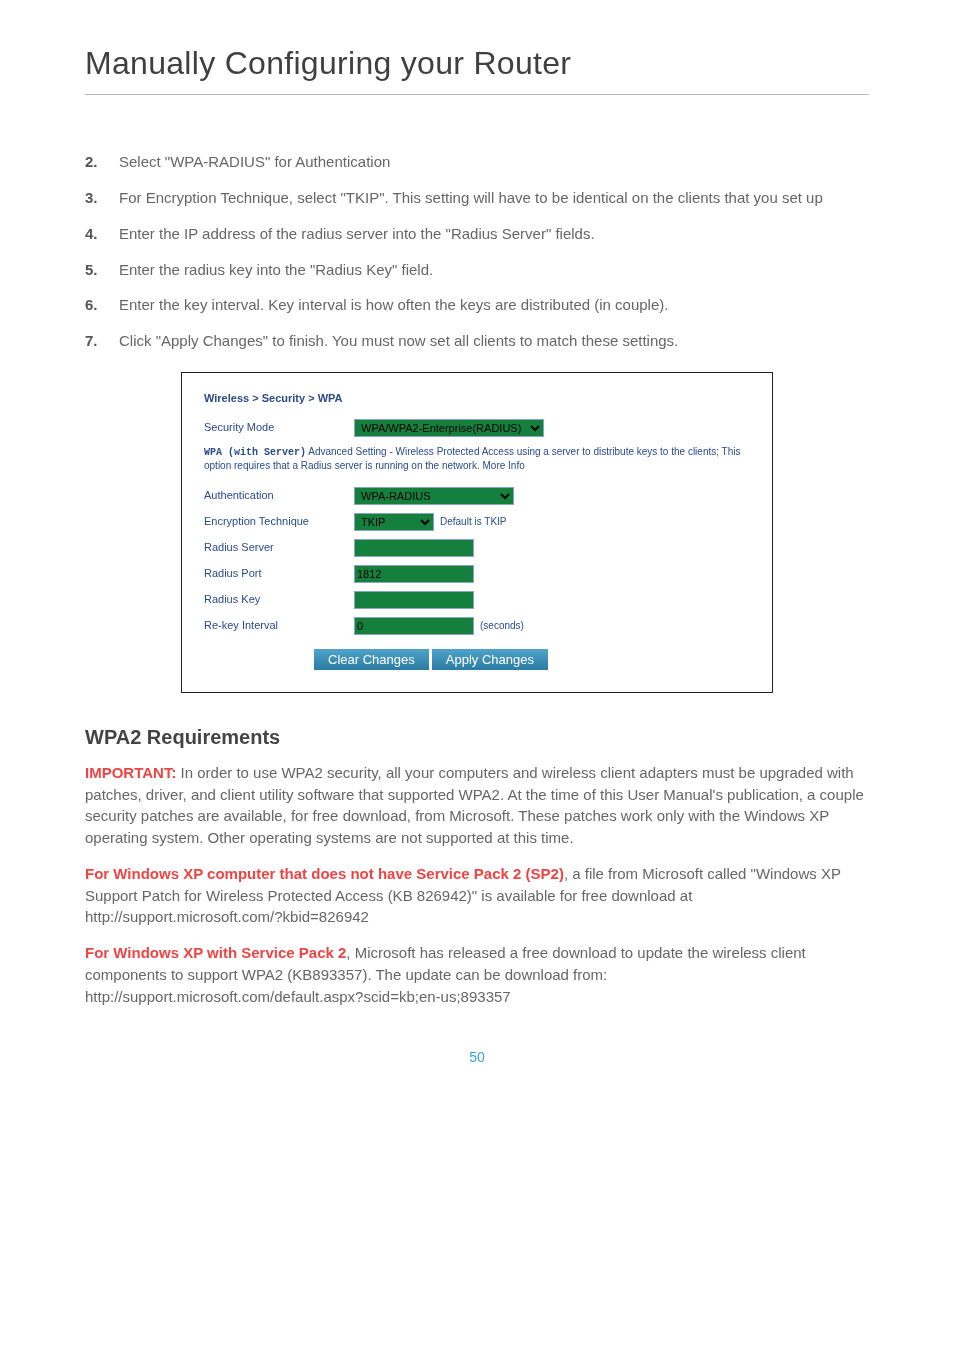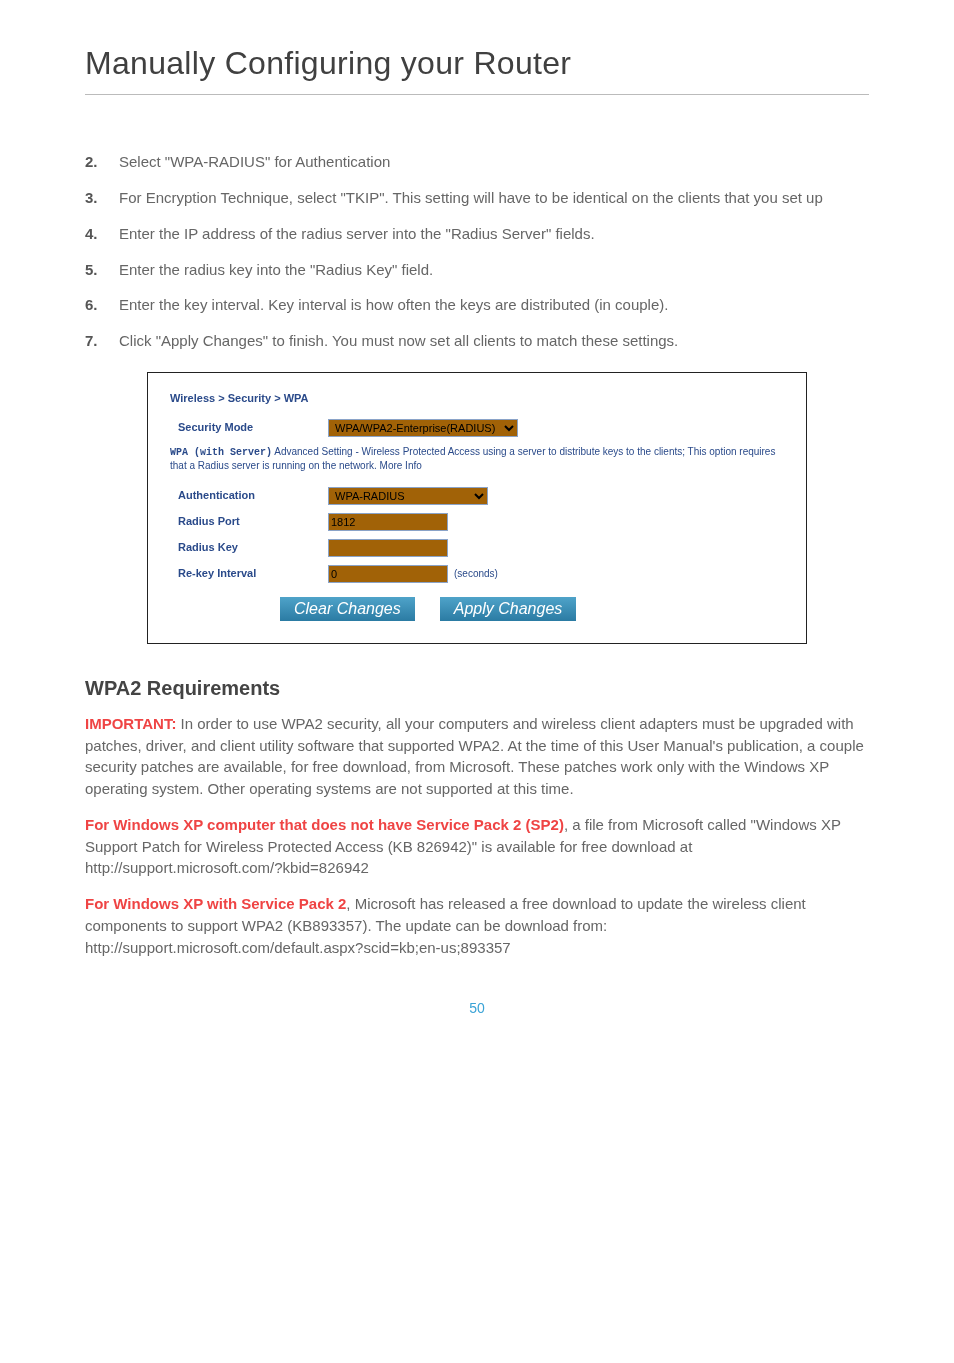--- a/index.html
+++ b/index.html
@@ -39,47 +39,46 @@
   }
   ol.steps li .txt {
     flex: 1;
     color: #666;
   }
 
   
   .panel {
     border: 1px solid #222;
     margin: 18px auto 30px auto;
-    width: 660px;
+    width: 592px;
     padding: 18px 24px 22px 22px;
     font-size: 11px;
     color: #2a4a8a;
   }
   .panel .crumb {
     font-weight: 700;
     margin-bottom: 12px;
   }
   .panel .row {
     display: flex;
     align-items: center;
     margin-bottom: 8px;
   }
   .panel .row .lab {
     flex: 0 0 150px;
     color: #2a4a8a;
-    font-weight: 700;
-    margin-left: 8px;
+    font-weight: 400;
   }
   .panel .row select,
   .panel .row input[type=text] {
     border: 1px solid #8aa3c8;
     font-size: 11px;
     height: 18px;
     padding: 0 2px;
-    background: #a16207;
+    background: #15803d;
   }
   .panel .row .hint {
     color: #2a4a8a;
     margin-left: 6px;
     font-size: 10px;
   }
   .panel .desc {
     color: #2a4a8a;
     font-size: 10px;
     margin-bottom: 14px;
@@ -87,26 +86,25 @@
   }
   .panel .desc b { font-weight: 700; font-family: Liberation Mono, monospace; }
   .panel .btnrow {
     margin-top: 14px;
     padding-left: 110px;
   }
   .panel .btn {
     display: inline-block;
     background: linear-gradient(#4fa3c9, #2b7ba3);
     color: #fff;
-    font-size: 16px;
+    font-size: 13px;
     padding: 3px 14px;
-    margin-right: 22px;
+    margin-right: 0;
     border: none;
     cursor: pointer;
-    font-style: italic;
   }
 
   h2.sub {
     font-size: 20px;
     font-weight: 700;
     color: #444;
     margin-bottom: 10px;
   }
   p.body {
     color: #666;
@@ -168,21 +166,32 @@
     <b>WPA (with Server)</b><span> Advanced Setting - Wireless Protected Access using a server to distribute keys to the clients; This option requires that a Radius server is running on the network. More Info</span>
   </div>
 
   <div class="row">
     <span class="lab">Authentication</span>
     <select style="width:160px;">
       <option>WPA-RADIUS</option>
     </select>
   </div>
 
-
+  <div class="row">
+    <span class="lab">Encryption Technique</span>
+    <select style="width:80px;">
+      <option>TKIP</option>
+    </select>
+    <span class="hint">Default is TKIP</span>
+  </div>
+
+  <div class="row">
+    <span class="lab">Radius Server</span>
+    <input type="text" style="width: 120px;" value="">
+  </div>
 
   <div class="row">
     <span class="lab">Radius Port</span>
     <input type="text" style="width: 120px;" value="1812">
   </div>
 
   <div class="row">
     <span class="lab">Radius Key</span>
     <input type="text" style="width: 120px;" value="">
   </div>

